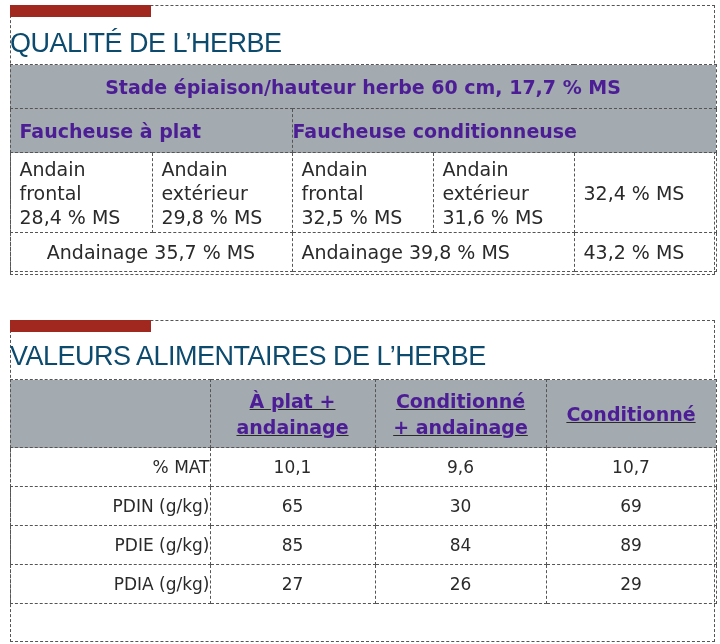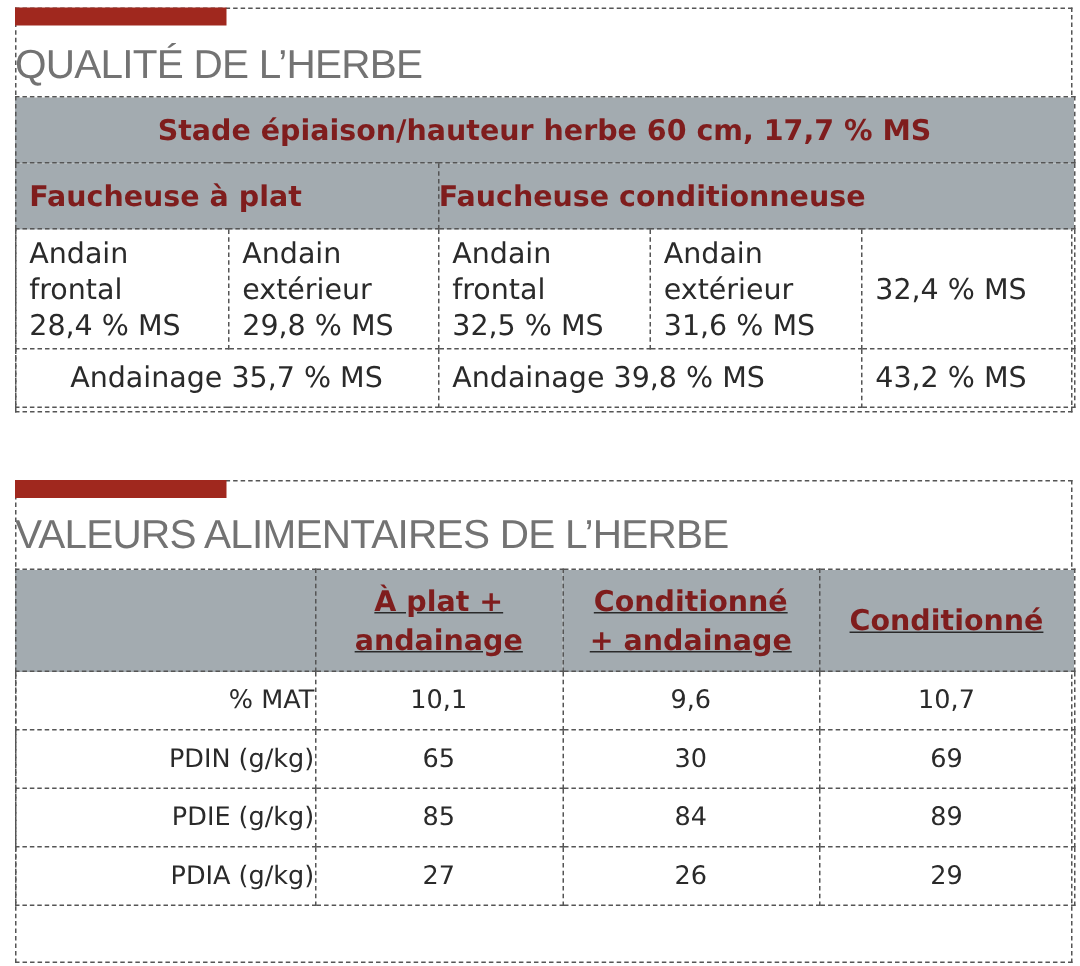--- a/index.html
+++ b/index.html
@@ -1,22 +1,22 @@
 <!DOCTYPE html>
 <html><head>
 <meta charset="utf-8">
 <style>
   html,body{margin:0;padding:0;background:#fff;}
   body{width:720px;height:644px;position:relative;overflow:hidden;font-family:"DejaVu Sans","Liberation Sans",sans-serif;color:#2a2a2a;}
   .box{position:absolute;left:10px;width:705px;border:1.5px dashed #555;box-sizing:border-box;}
   .redbar{position:absolute;left:-1px;top:-1px;width:141px;height:12px;background:#a0281e;}
-  .title{position:absolute;left:-1px;font-family:"Liberation Sans",sans-serif;font-weight:normal;font-size:27px;letter-spacing:-0.5px;color:#737373;white-space:nowrap;}
+  .title{position:absolute;left:-1px;font-family:"Liberation Sans",sans-serif;font-weight:normal;font-size:27px;letter-spacing:-0.5px;color:#0c4a6e;white-space:nowrap;}
   table{position:absolute;left:-1.5px;border-collapse:collapse;table-layout:fixed;}
   td,th{border:1.5px dashed #555;box-sizing:border-box;padding:0;}
-  th{background:#a3abb0;color:#7f1d1d;font-weight:bold;}
+  th{background:#a3abb0;color:#4c1d95;font-weight:bold;}
   .t1 th{font-size:19px;}
   .t1 td{font-size:19px;vertical-align:middle;}
   .t2 th{font-size:19px;line-height:26px;text-align:center;}
   .t2 td{font-size:17px;text-align:center;}
   .t2 td.lbl{text-align:right;padding-left:10px;}
   .cellpad{padding-left:9px !important;line-height:24px;}
   .center{text-align:center;}
 </style>
 </head>
 <body>

